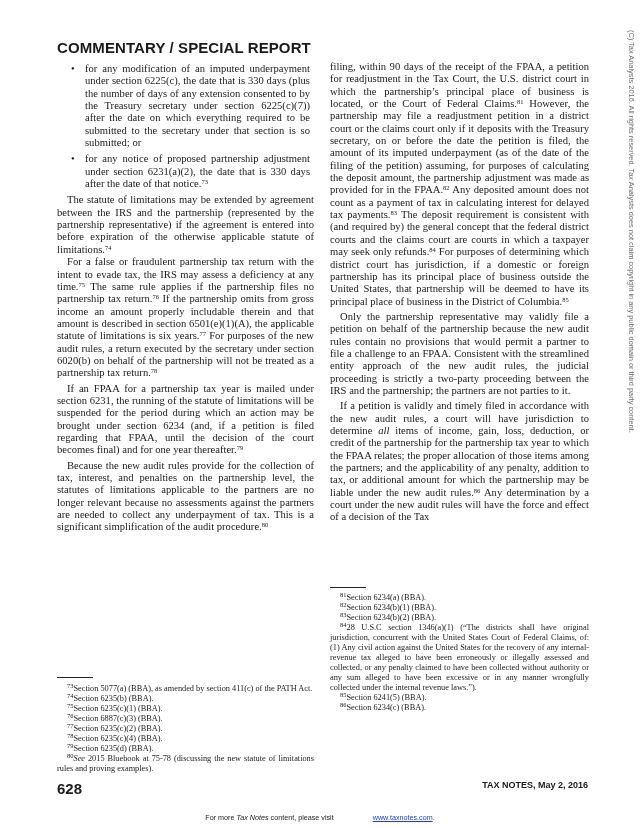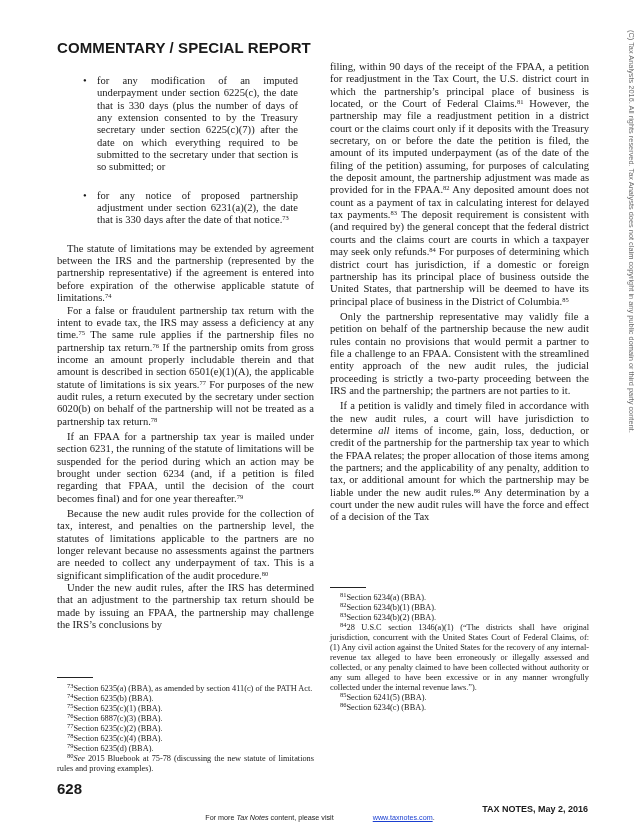--- a/index.html
+++ b/index.html
@@ -12,37 +12,37 @@
   .col {
     position: absolute; top: 59px; width: 257px;
     font-family: "Liberation Serif", serif; font-size: 10.6px; line-height: 12.35px;
     text-align: justify; hyphens: auto;
   }
   .col-left { left: 57px; }
   .col-right { left: 330px; top: 61px; width: 259px; }
   .col p { margin: 0; text-indent: 10px; }
   .col p.noindent { text-indent: 0; }
   .col ul { margin: 0; padding-left: 24px; list-style: none; }
-  .col li { position: relative; margin: 16px; }
+  .col li { position: relative; margin: 4px; }
   .col li::before { content: "\2022"; position: absolute; left: -14px; top: 0; }
   .col h3 { margin: 6px 0 0 0; font-size: 10.8px; font-weight: bold; text-align: left; }
   sup { font-size: 6.5px; line-height: 0; vertical-align: 3.5px; }
   em { font-style: italic; }
 
   .fn-rule { position: absolute; width: 36px; height: 0; border-top: 1px solid #222; }
   .footnotes {
     position: absolute; width: 257px;
     font-family: "Liberation Serif", serif; font-size: 8.3px; line-height: 10px; text-align: justify;
   }
   .footnotes p { margin: 0; text-indent: 10px; }
   .fn-left { left: 57px; top: 684px; }
   .fn-right { left: 330px; top: 593px; width: 259px; }
 
   .folio-left { position: absolute; left: 57px; top: 780px; font-family: "Liberation Sans", sans-serif; font-weight: bold; font-size: 15px; }
-  .folio-right { position: absolute; right: 52px; top: 804px; font-family: "Liberation Sans", sans-serif; font-weight: bold; font-size: 9px; }
+  .folio-right { position: absolute; right: 52px; top: 780px; font-family: "Liberation Sans", sans-serif; font-weight: bold; font-size: 9px; }
 
   .bottom-note { position: absolute; left: 0; width: 640px; top: 813px; text-align: center; font-family: "Liberation Sans", sans-serif; font-size: 7.2px; color: #222; }
   .bottom-note a { color: #1a3fd0; text-decoration: underline; }
 
   .side-copyright {
     position: absolute; left: 626px; top: 30px; width: 10px; height: 560px;
   }
   .side-copyright span {
     position: absolute; left: 0; top: 0; transform-origin: 0 0; transform: translate(10px, 0) rotate(90deg);
     white-space: nowrap; font-family: "Liberation Sans", sans-serif; font-size: 7.4px; color: #6a6a6a;
@@ -55,32 +55,31 @@
 
 <div class="col col-left">
   <ul>
     <li><span>for any modification of an imputed underpayment under section 6225(c), the date that is 330 days (plus the number of days of any extension consented to by the Treasury secretary under section 6225(c)(7)) after the date on which everything required to be submitted to the secretary under that section is so submitted; or</span></li>
     <li><span>for any notice of proposed partnership adjustment under section 6231(a)(2), the date that is 330 days after the date of that notice.</span><sup>73</sup></li>
   </ul>
   <p><span>The statute of limitations may be extended by agreement between the IRS and the partnership (represented by the partnership representative) if the agreement is entered into before expiration of the otherwise applicable statute of limitations.</span><sup>74</sup></p>
   <p><span>For a false or fraudulent partnership tax return with the intent to evade tax, the IRS may assess a deficiency at any time.</span><sup>75</sup><span> The same rule applies if the partnership files no partnership tax return.</span><sup>76</sup><span> If the partnership omits from gross income an amount properly includable therein and that amount is described in section 6501(e)(1)(A), the applicable statute of limitations is six years.</span><sup>77</sup><span> For purposes of the new audit rules, a return executed by the secretary under section 6020(b) on behalf of the partnership will not be treated as a partnership tax return.</span><sup>78</sup></p>
   <p style="margin-top:3px"><span>If an FPAA for a partnership tax year is mailed under section 6231, the running of the statute of limitations will be suspended for the period during which an action may be brought under section 6234 (and, if a petition is filed regarding that FPAA, until the decision of the court becomes final) and for one year thereafter.</span><sup>79</sup></p>
   <p style="margin-top:3px"><span>Because the new audit rules provide for the collection of tax, interest, and penalties on the partnership level, the statutes of limitations applicable to the partners are no longer relevant because no assessments against the partners are needed to collect any underpayment of tax. This is a significant simplification of the audit procedure.</span><sup>80</sup></p>
-  <p><span>Under the new audit rules, after the IRS has determined that an adjustment to the partnership tax return should be made by issuing an FPAA, the partnership may challenge the IRS’s conclusions by</span></p>
 </div>
 
 <div class="col col-right">
   <p class="noindent"><span>filing, within 90 days of the receipt of the FPAA, a petition for readjustment in the Tax Court, the U.S. district court in which the partnership’s principal place of business is located, or the Court of Federal Claims.</span><sup>81</sup><span> However, the partnership may file a readjustment petition in a district court or the claims court only if it deposits with the Treasury secretary, on or before the date the petition is filed, the amount of its imputed underpayment (as of the date of the filing of the petition) assuming, for purposes of calculating the deposit amount, the partnership adjustment was made as provided for in the FPAA.</span><sup>82</sup><span> Any deposited amount does not count as a payment of tax in calculating interest for delayed tax payments.</span><sup>83</sup><span> The deposit requirement is consistent with (and required by) the general concept that the federal district courts and the claims court are courts in which a taxpayer may seek only refunds.</span><sup>84</sup><span> For purposes of determining which district court has jurisdiction, if a domestic or foreign partnership has its principal place of business outside the United States, that partnership will be deemed to have its principal place of business in the District of Columbia.</span><sup>85</sup></p>
   <p style="margin-top:3px"><span>Only the partnership representative may validly file a petition on behalf of the partnership because the new audit rules contain no provisions that would permit a partner to file a challenge to an FPAA. Consistent with the streamlined entity approach of the new audit rules, the judicial proceeding is strictly a two-party proceeding between the IRS and the partnership; the partners are not parties to it.</span></p>
   <p style="margin-top:3px"><span>If a petition is validly and timely filed in accordance with the new audit rules, a court will have jurisdiction to determine </span><em>all</em><span> items of income, gain, loss, deduction, or credit of the partnership for the partnership tax year to which the FPAA relates; the proper allocation of those items among the partners; and the applicability of any penalty, addition to tax, or additional amount for which the partnership may be liable under the new audit rules.</span><sup>86</sup><span> Any determination by a court under the new audit rules will have the force and effect of a decision of the Tax</span></p>
 </div>
 
 <div class="fn-rule" style="left:57px; top:677px;"></div>
 <div class="footnotes fn-left">
-  <p><sup>73</sup><span>Section 6235(a) (BBA), as amended by section 411(c) of the PATH Act.</span></p>
+  <p><sup>73</sup><span>Section 5077(a) (BBA), as amended by section 411(c) of the PATH Act.</span></p>
   <p><sup>74</sup><span>Section 6235(b) (BBA).</span></p>
   <p><sup>75</sup><span>Section 6235(c)(1) (BBA).</span></p>
   <p><sup>76</sup><span>Section 6887(c)(3) (BBA).</span></p>
   <p><sup>77</sup><span>Section 6235(c)(2) (BBA).</span></p>
   <p><sup>78</sup><span>Section 6235(c)(4) (BBA).</span></p>
   <p><sup>79</sup><span>Section 6235(d) (BBA).</span></p>
   <p><sup>80</sup><em>See</em><span> 2015 Bluebook at 75-78 (discussing the new statute of limitations rules and proving examples).</span></p>
 </div>
 
 <div class="fn-rule" style="left:330px; top:587px;"></div>

